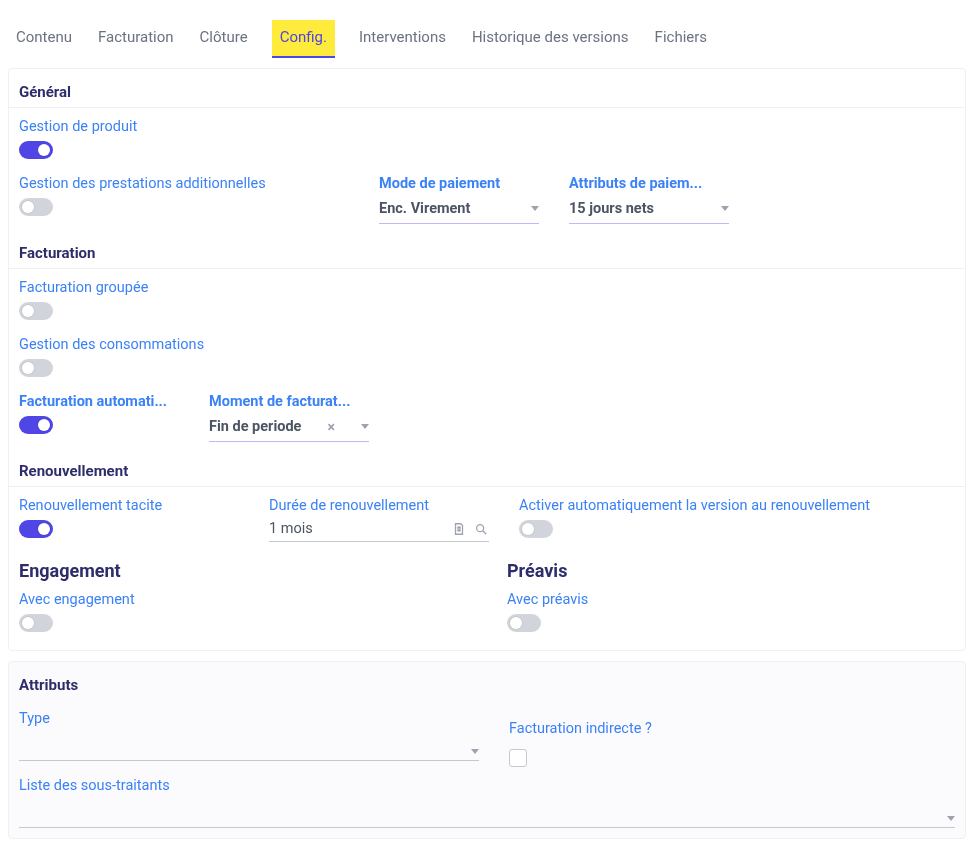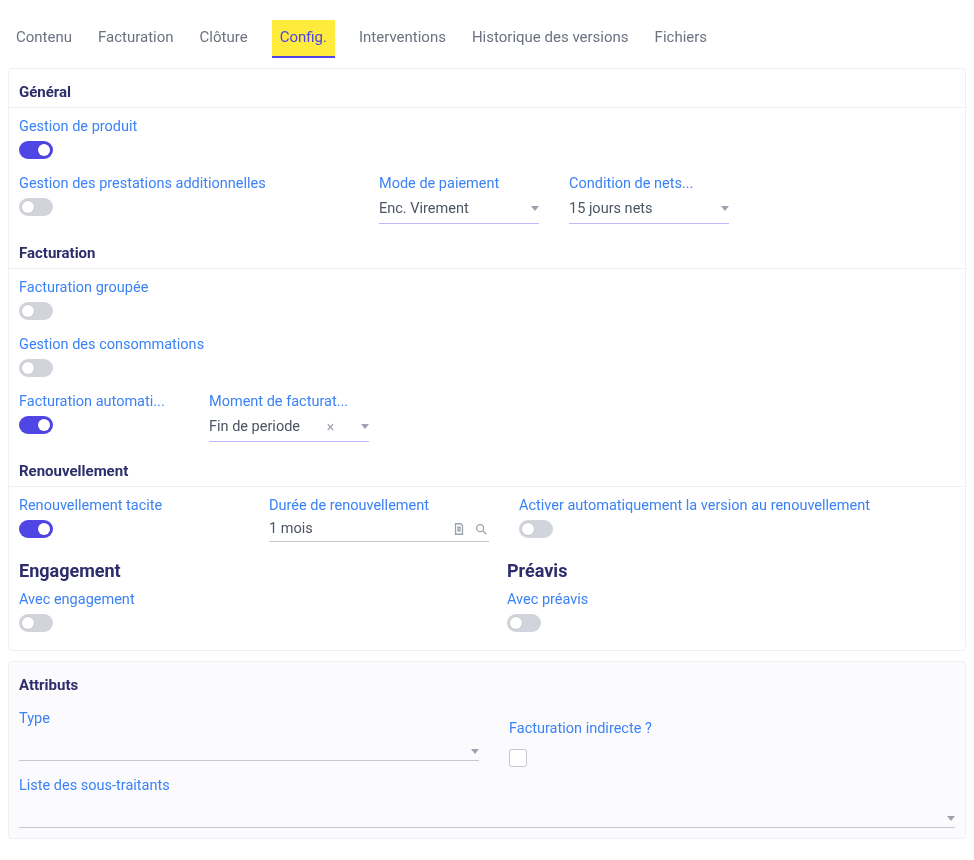--- a/index.html
+++ b/index.html
@@ -52,21 +52,21 @@
     flex-wrap: wrap;
     padding: 4px 10px 0 10px;
     gap: 30px;
   }
   .cell {
     display: flex;
     flex-direction: column;
     gap: 4px;
     padding: 6px 0 6px 0;
   }
-  .w160 { width: 160px; }
+  .w160 { width: 160px; font-weight: bold; }
   .w300 { width: 330px; }
   .wgrow { flex: 1; }
   .lbl {
     color: #3b82f6;
     font-size: 14.5px;
     white-space: nowrap;
     overflow: hidden;
     text-overflow: ellipsis;
     max-width: 100%;
   }
@@ -211,21 +211,21 @@
       <div class="toggle"></div>
     </div>
     <div class="cell w160">
       <span class="lbl">Mode de paiement</span>
       <div class="select">
         <span class="select-val">Enc. Virement</span>
         <span class="caret"></span>
       </div>
     </div>
     <div class="cell w160">
-      <span class="lbl">Condition de nets...</span>
+      <span class="lbl">Attributs de paiem...</span>
       <div class="select">
         <span class="select-val">15 jours nets</span>
         <span class="caret"></span>
       </div>
     </div>
   </div>
 
   <div class="sec-title">Facturation</div>
 
   <div class="row">

